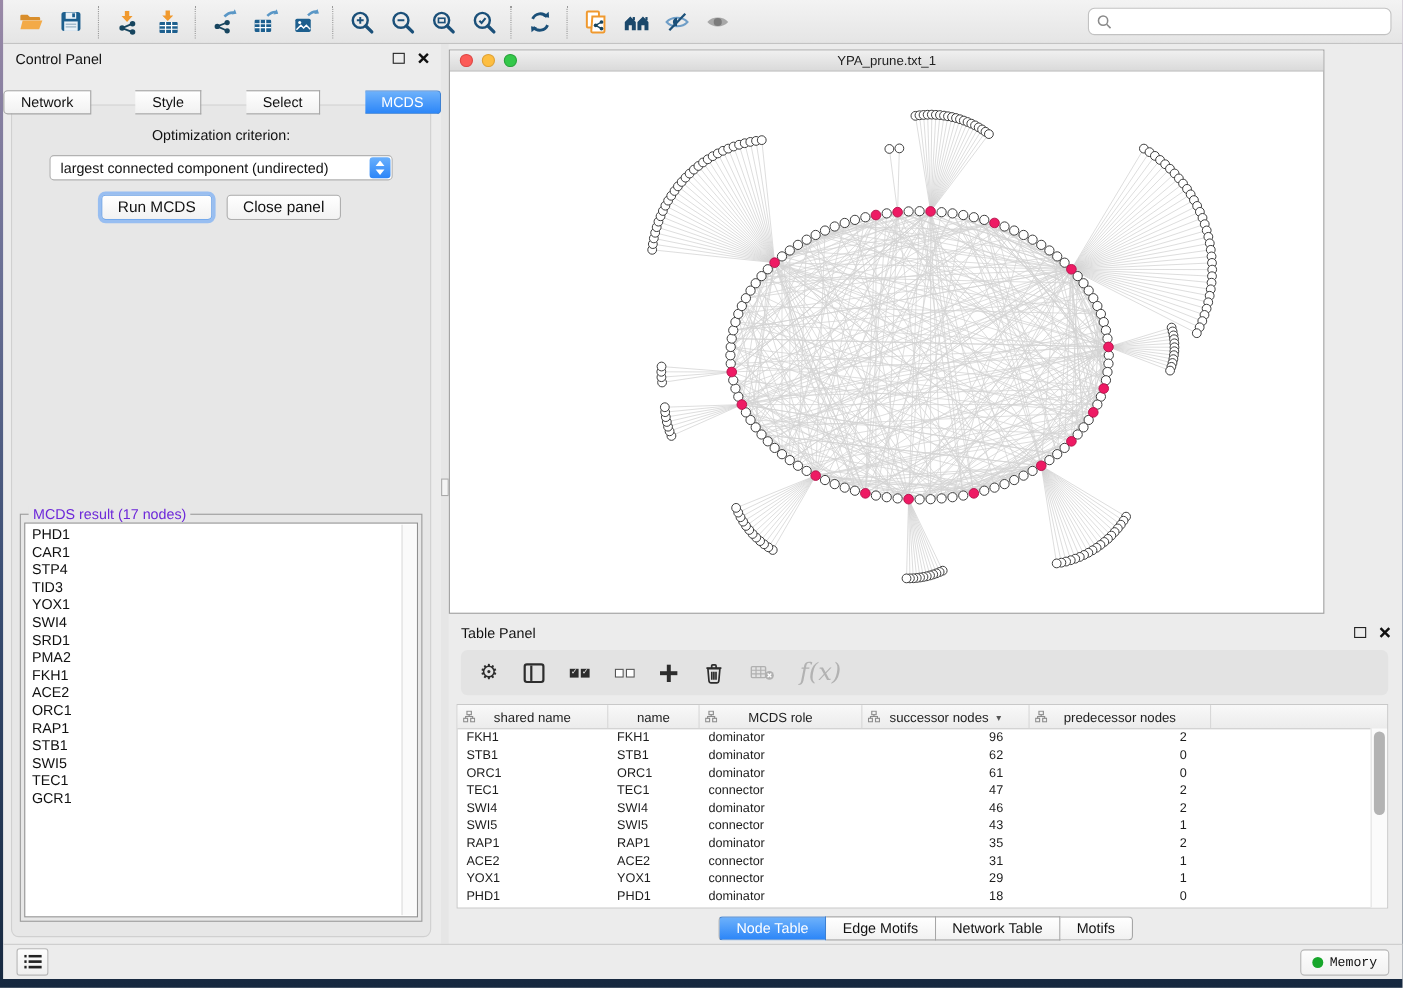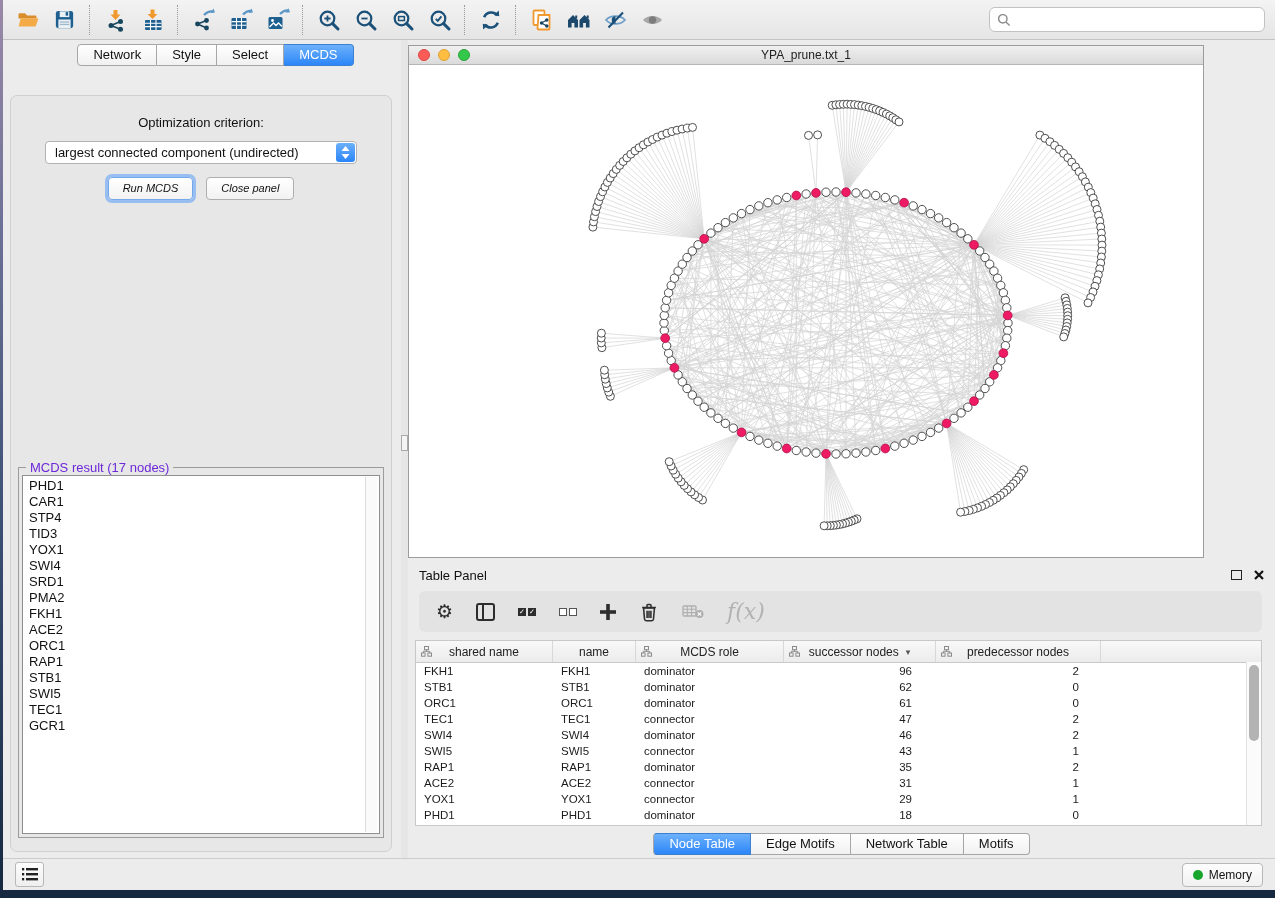--- a/index.html
+++ b/index.html
@@ -20,36 +20,36 @@
   .search input{border:none;outline:none;flex:1;font-size:12px;background:transparent;font-family:inherit;}
 
   
   .panel-head{height:26px;display:flex;align-items:center;padding:0 11px;font-size:13px;color:#111;}
   .panel-head .sp{flex:1;}
   .float-ic{width:9px;height:8px;border:1.6px solid #222;margin-right:12px;}
   .x-ic{font-weight:bold;}
 
   
   #control-panel{position:absolute;left:0;top:40px;width:398px;height:818px;background:#ececec;}
-  .tab-row{display:flex;justify-content:center;margin-top:4px;position:relative;z-index:2;padding-left:27px;}
+  .tab-row{display:flex;justify-content:space-between;margin-top:16px;position:relative;z-index:2;}
   .seg-btn{height:20px;padding:0 15px;line-height:20px;font-size:13px;color:#111;cursor:default;
     background:linear-gradient(#ffffff,#f1f1f1);border:1px solid #a6a6a6;border-left:none;}
   .seg-btn:first-child{border-left:1px solid #a6a6a6;border-radius:4px 0 0 4px;}
   .seg-btn:last-child{border-radius:0 4px 4px 0;}
   .seg-sel{background:linear-gradient(#6db1fb,#2c86f8);color:#fff;border-color:#3d80d2;}
   .cp-body{position:absolute;left:7px;right:9px;top:55px;bottom:6px;background:#e7e7e7;
     border:1px solid #d0d0d0;border-radius:7px;}
   .opt-label{text-align:center;margin-top:19px;font-size:13px;color:#111;}
   .mac-select{margin:11px auto 0;width:312px;height:23px;background:#fff;border:1px solid #b2b2b2;border-radius:4px;
     display:flex;align-items:center;position:relative;font-size:13px;padding-left:9px;box-sizing:border-box;color:#111;}
   .stepper{position:absolute;right:1px;top:1px;bottom:1px;width:19px;border-radius:3px;
     background:linear-gradient(#6ab0fc,#2b85f8);display:flex;flex-direction:column;align-items:center;justify-content:center;gap:1px;}
   .btn-row{display:flex;justify-content:center;gap:13px;margin-top:13px;}
   .mac-btn{height:21px;padding:0 14px;background:linear-gradient(#ffffff,#f2f2f2);border:1px solid #afafaf;
-    border-radius:4px;font-size:11px;line-height:21px;color:#111;font-style:italic;}
+    border-radius:4px;font-size:14px;line-height:21px;color:#111;}
   .focus-ring{box-shadow:0 0 0 3px rgba(88,156,250,.55);border-color:#74a9ec;}
   .result-box{position:absolute;left:7px;right:7px;top:371px;bottom:13px;border:1px solid #9c9c9c;}
   .result-title{position:absolute;top:-8px;left:7px;background:#e7e7e7;padding:0 4px;font-size:13px;color:#6d28d9;}
   .result-list{position:absolute;left:3px;right:3px;top:7px;bottom:3px;background:#fff;border:1px solid #8f8f8f;
     overflow:hidden;font-size:13px;line-height:16px;color:#111;padding:2px 0 0 6px;box-sizing:border-box;}
   .list-track{position:absolute;top:1px;bottom:1px;right:1px;width:12px;background:#fafafa;border-left:1px solid #dcdcdc;}
 
   
   #vsplit{position:absolute;left:398px;top:40px;width:7px;height:818px;background:#e6e6e6;}
   #vsplit .grab{position:absolute;top:395px;left:0px;width:5px;height:14px;border:1px solid #a9a9a9;background:#f4f4f4;}
@@ -85,21 +85,21 @@
   .th .chev{margin-left:7px;font-size:9px;color:#555;}
   .tr{display:flex;height:16px;align-items:center;font-size:11.5px;color:#1c1c1c;}
   .td{box-sizing:border-box;padding:0 8px;white-space:nowrap;overflow:hidden;}
   .num{text-align:right;}
   .tscroll{position:absolute;right:0;top:21px;bottom:0;width:14px;background:#fbfbfb;border-left:1px solid #e2e2e2;}
   .tthumb{position:absolute;left:2px;right:2px;top:3px;height:76px;background:#b3b3b3;border-radius:6px;}
   .tt-tabs{position:absolute;left:0;right:0;bottom:3px;display:flex;justify-content:center;}
 
   
   #status{position:absolute;left:0;right:0;bottom:0;height:32px;background:#ececec;border-top:1px solid #cccccc;
-    display:flex;align-items:center;padding:0 12px;box-sizing:border-box;}
+    display:flex;align-items:center;padding:0 12px;box-sizing:border-box;font-family:Liberation Mono, monospace;}
   .ham{width:27px;height:23px;border:1px solid #b8b8b8;border-radius:3px;background:linear-gradient(#fdfdfd,#efefef);
     display:flex;align-items:center;justify-content:center;}
   .mem{margin-left:auto;height:22px;border:1px solid #b8b8b8;border-radius:4px;background:linear-gradient(#fdfdfd,#f1f1f1);
     display:flex;align-items:center;gap:6px;padding:0 10px;font-size:12px;color:#111;}
   .dot{width:10px;height:10px;border-radius:50%;background:#17a62b;}
 </style>
 </head>
 <body>
 
 <div id="app">
@@ -245,20 +245,28 @@
     <div class="search">
       <svg width="14" height="14" viewBox="0 0 14 14" fill="none" stroke="#8a8a8a" stroke-width="1.4">
           <circle cx="5.8" cy="5.8" r="4.2"></circle>
           <path d="M9 9 L12.6 12.6"></path>
         </svg>
       <input type="text" placeholder="" style="">
     </div>
   </div>
 
   <div id="control-panel">
+    <div class="panel-head">
+      <span>Control Panel</span>
+      <span class="sp"></span>
+      <span class="float-ic"></span>
+      <svg class="x-ic" width="10" height="10" viewBox="0 0 10 10" stroke="#111" stroke-width="2.2">
+          <path d="M1 1 L9 9 M9 1 L1 9"></path>
+        </svg>
+    </div>
     <div class="tab-row" id="cp-tabs">
         <div class="seg-btn">Network</div>
         <div class="seg-btn">Style</div>
         <div class="seg-btn">Select</div>
         <div class="seg-btn seg-sel">MCDS</div>
       </div>
     <div class="cp-body">
       <div class="opt-label">Optimization criterion:</div>
       <div class="mac-select">
         <span>largest connected component (undirected)</span>

